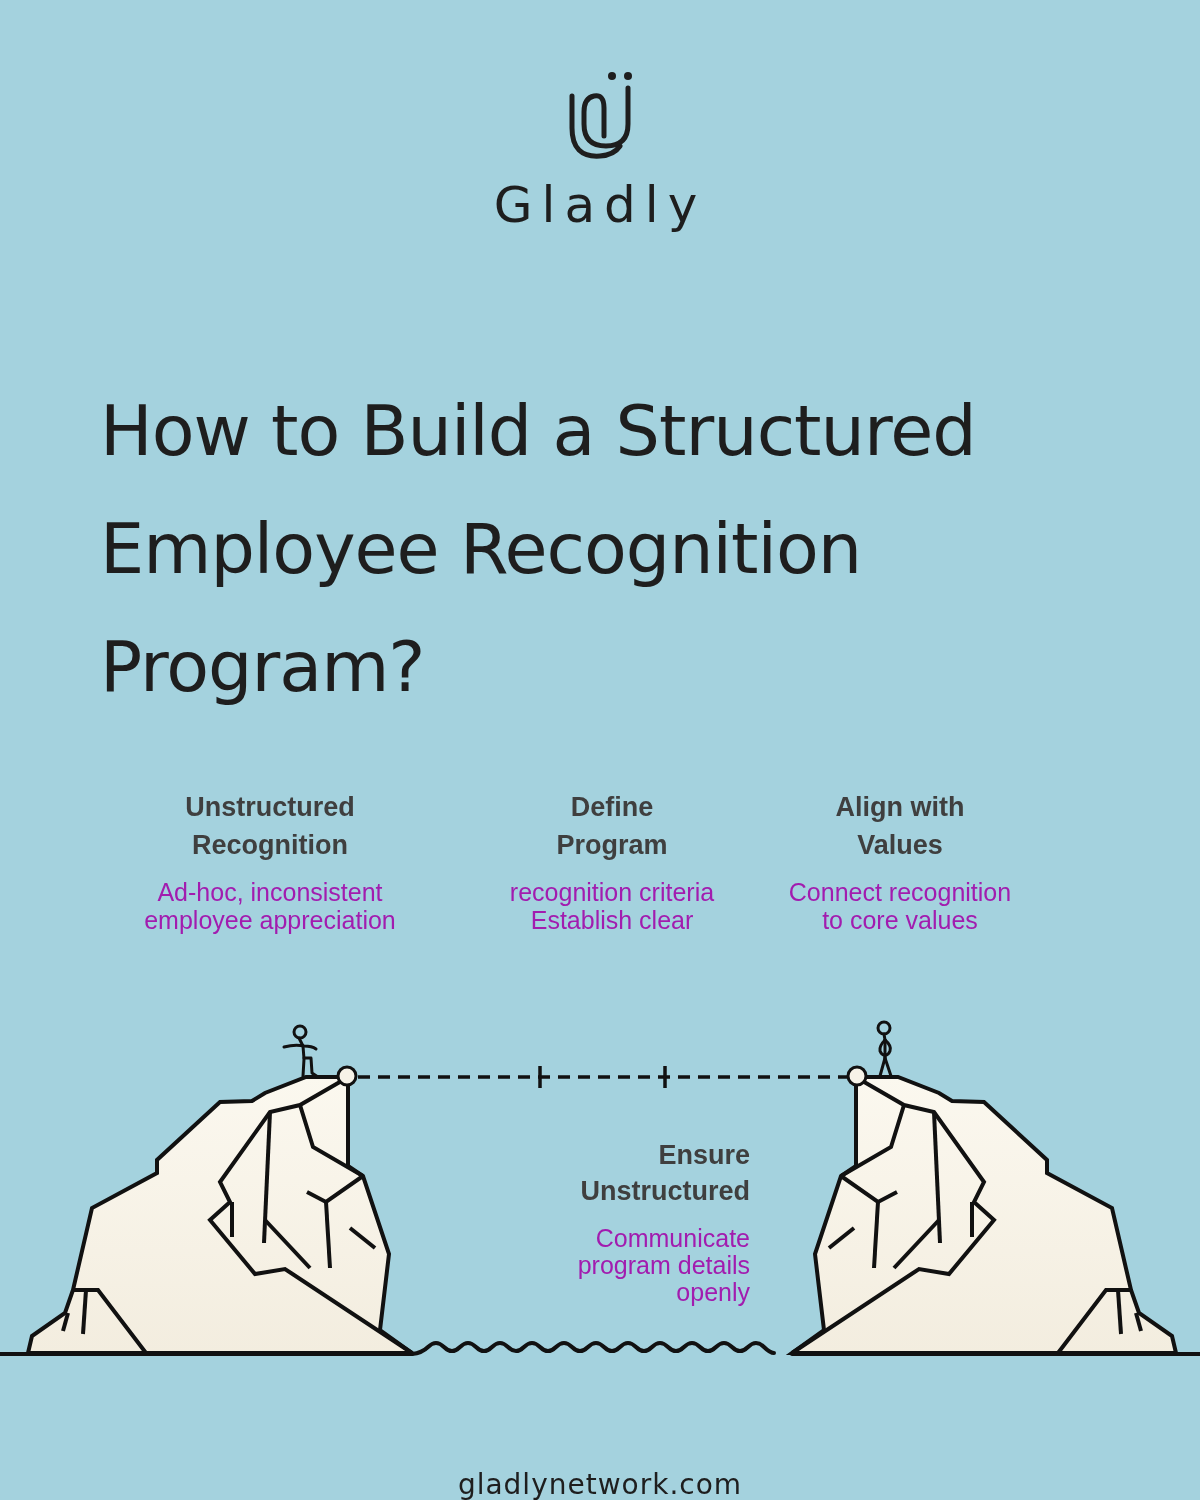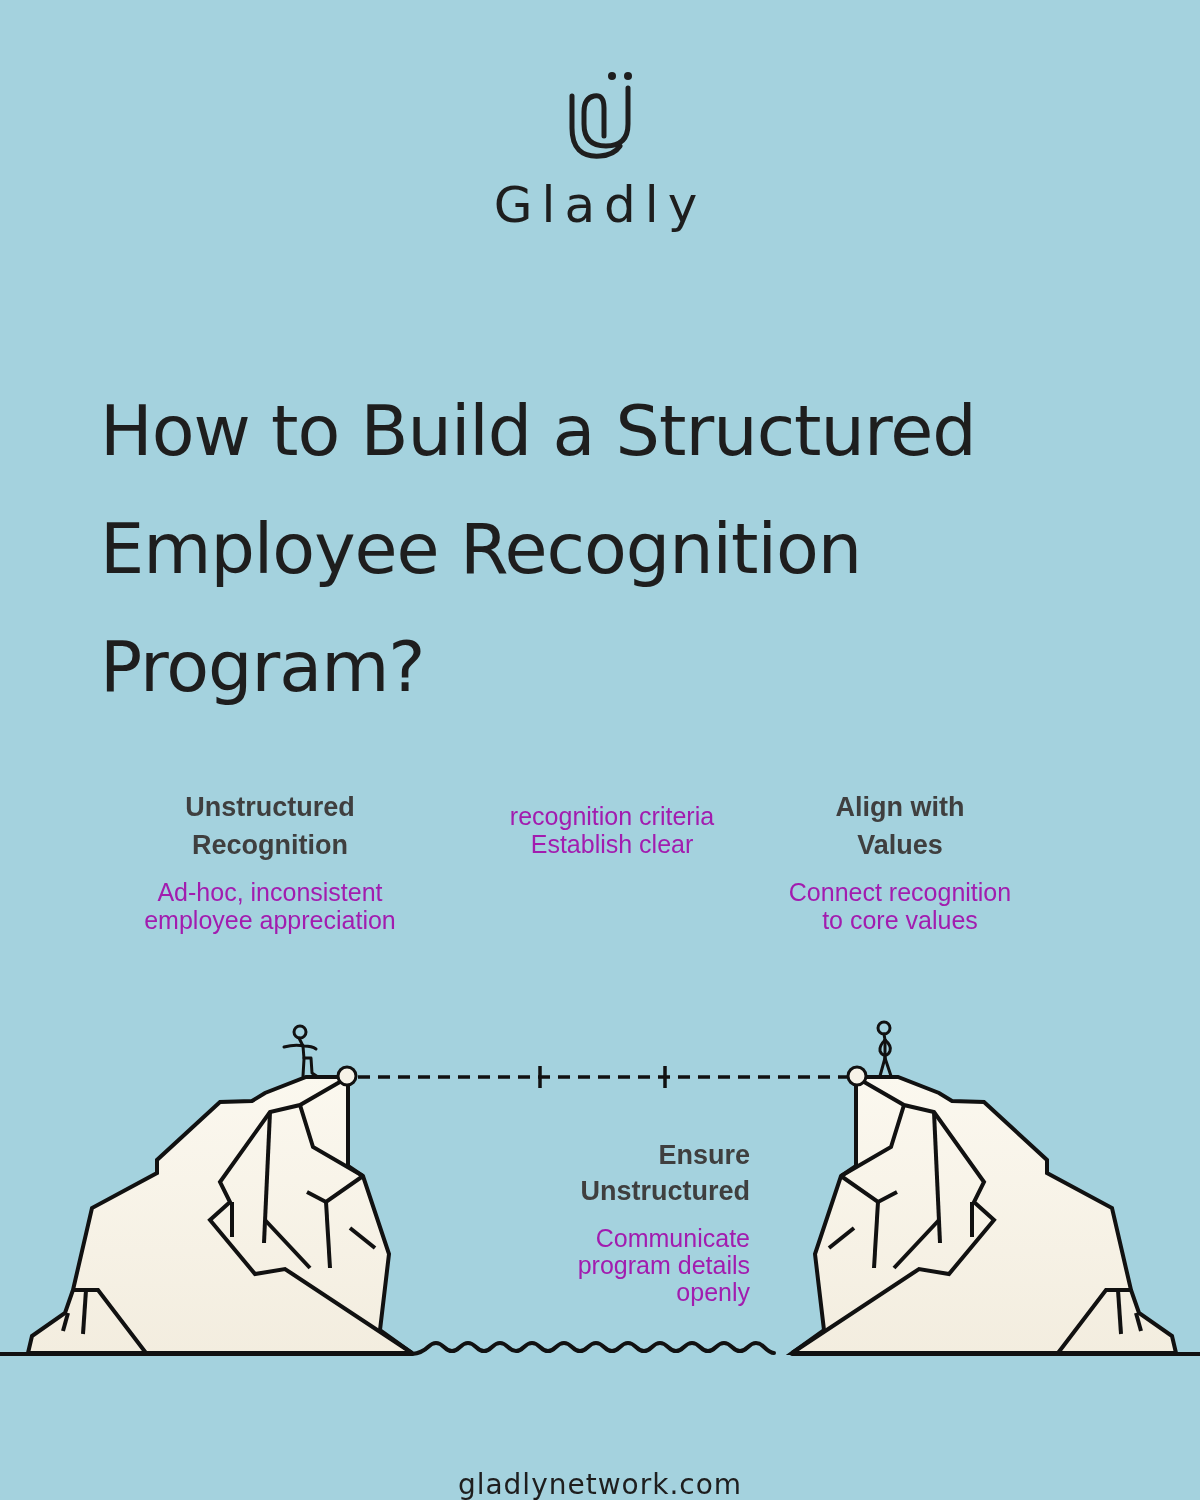--- a/index.html
+++ b/index.html
@@ -82,20 +82,24 @@
     <div>Unstructured</div>
     <div>Recognition</div>
   </div>
   <div class="step-desc">
     <div>Ad-hoc, inconsistent</div>
     <div>employee appreciation</div>
   </div>
 </div>
 
 <div class="step s2">
+  <div class="step-title">
+    <div>Define</div>
+    <div>Program</div>
+  </div>
   <div class="step-desc">
     <div>recognition criteria</div>
     <div>Establish clear</div>
   </div>
 </div>
 
 <div class="step s3">
   <div class="step-title">
     <div>Align with</div>
     <div>Values</div>

